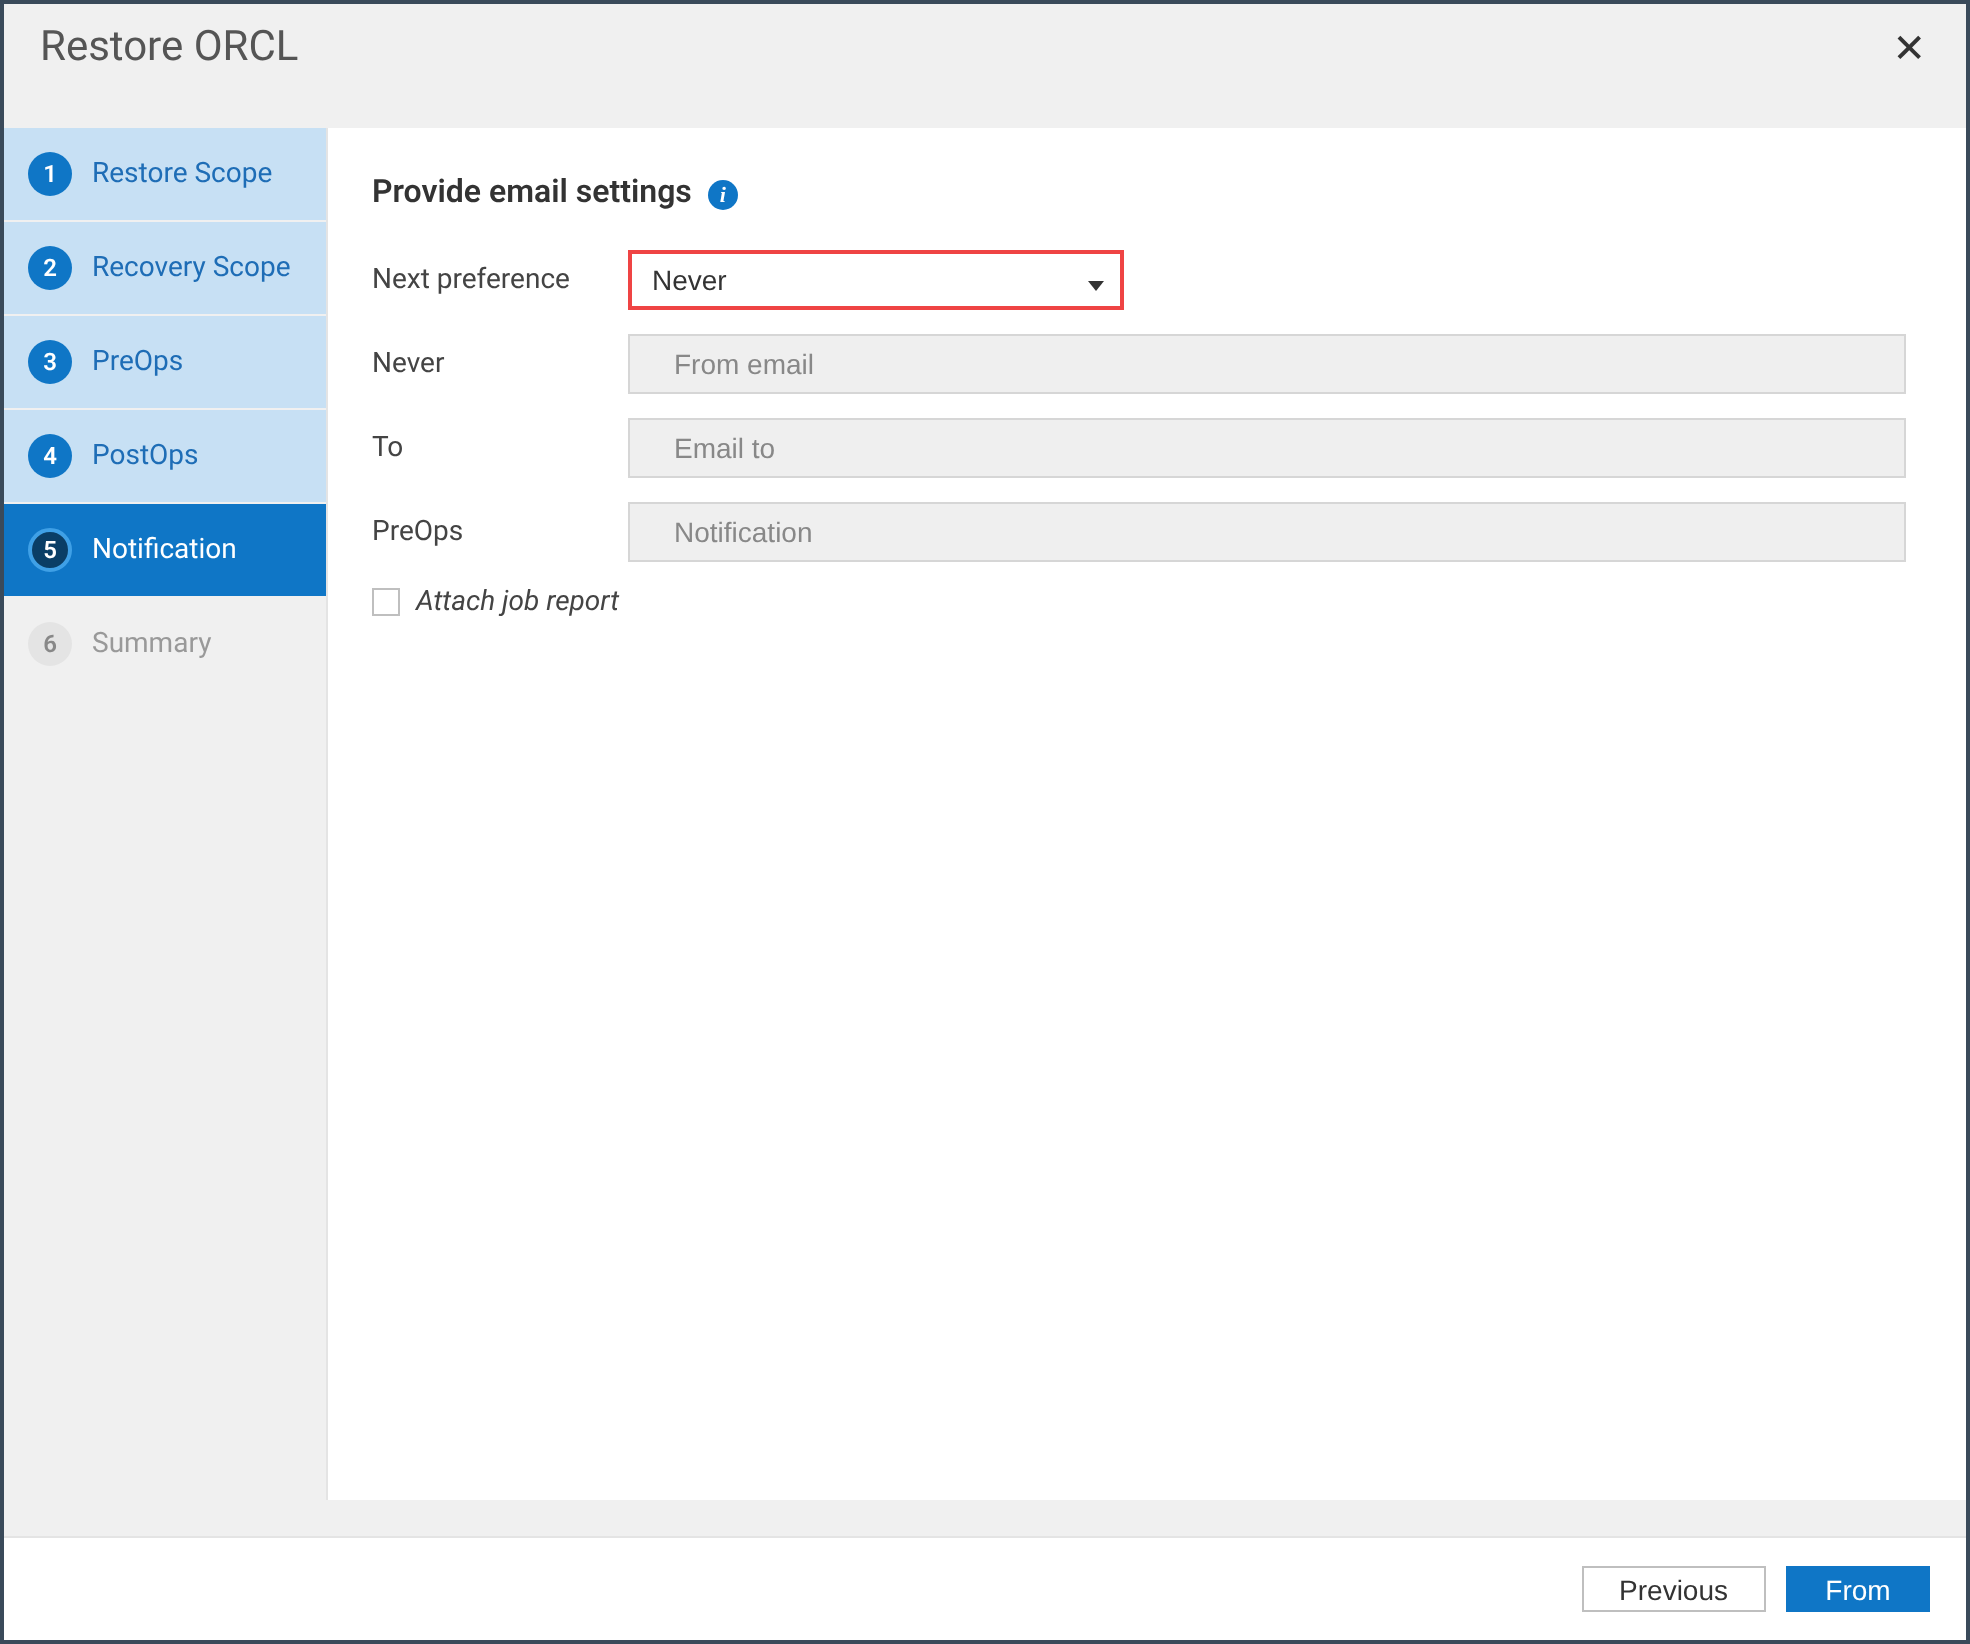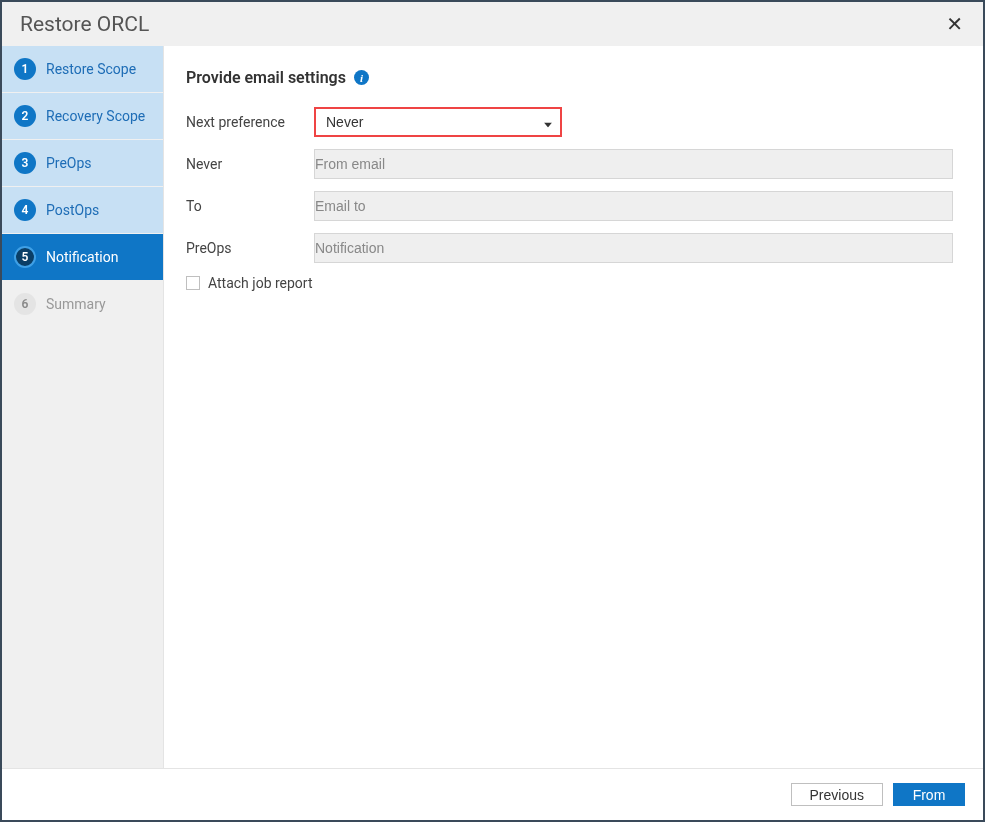--- a/index.html
+++ b/index.html
@@ -10,20 +10,21 @@
     height: 822px;
     overflow: hidden;
   }
   .dialog {
     width: 985px;
     height: 822px;
     border: 2px solid #3a4a5a;
     display: flex;
     flex-direction: column;
     background: #f0f0f0;
+    gap: 18px;
   }
   .titlebar {
     display: flex;
     align-items: center;
     justify-content: space-between;
     padding: 10px 16px 10px 18px;
     background: #f0f0f0;
   }
   .titlebar h1 {
     font-size: 21px;
@@ -87,21 +88,21 @@
   .sidebar-item .label { white-space: nowrap; }
   .main {
     flex: 1;
     background: #fff;
     padding: 22px 30px 20px 22px;
     overflow: auto;
     border-left: 1px solid #e4e4e4;
   }
   .section-title {
     display: flex;
-    align-items: center;
+    align-items: flex-end;
     gap: 8px;
     margin-bottom: 20px;
   }
   .section-title h2 {
     font-size: 16px;
     font-weight: 600;
     color: #333;
   }
   .info-icon {
     width: 15px;
@@ -147,30 +148,31 @@
     right: 10px;
     top: 50%;
     transform: translateY(-50%);
     pointer-events: none;
   }
   .text-input {
     flex: 1;
     height: 30px;
     border: 1px solid #d6d6d6;
     background: #efefef;
-    padding: 0 0;
+    padding: 0 22px;
     font-size: 14px;
     color: #555;
   }
   .text-input::placeholder { color: #888; }
   .checkbox-row {
     display: flex;
     align-items: center;
     gap: 8px;
     margin-top: 4px;
+    font-style: italic;
   }
   .checkbox-box {
     width: 14px;
     height: 14px;
     border: 1px solid #bfbfbf;
     background: #fff;
     display: inline-block;
   }
   .checkbox-label { font-size: 14px; color: #444; }
   .footer {

